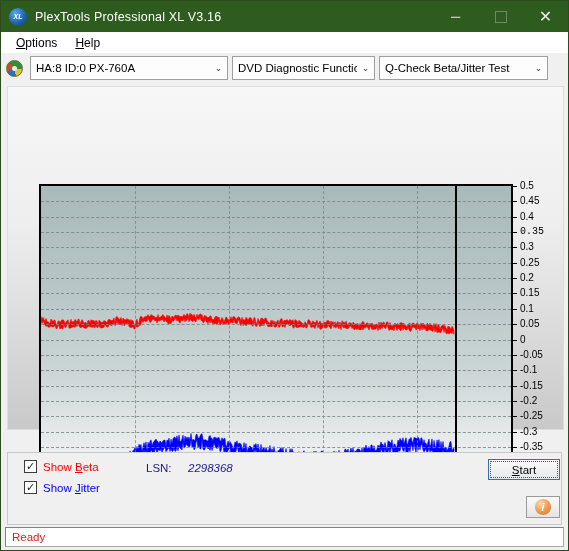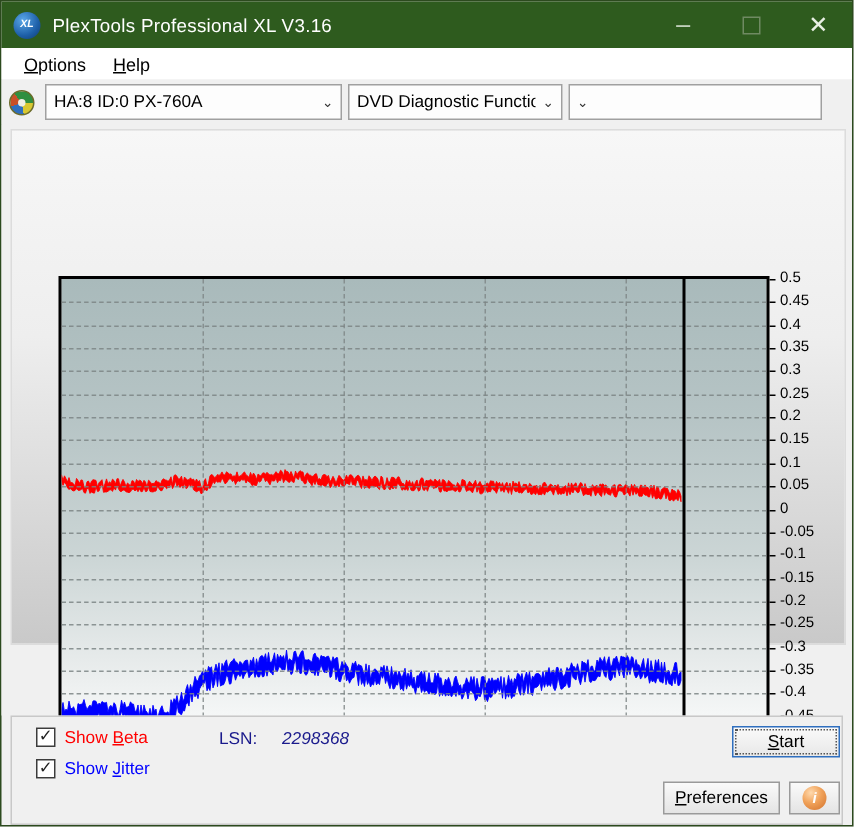--- a/index.html
+++ b/index.html
@@ -191,20 +191,21 @@
     <div class="disc-icon"></div>
     <div class="combo combo-drive">
       <div class="cval">HA:8 ID:0  PX-760A</div>
       <div class="carrow">⌄</div>
     </div>
     <div class="combo combo-func">
       <div class="cval">DVD Diagnostic Functions</div>
       <div class="carrow">⌄</div>
     </div>
     <div class="combo combo-test">
+      <div class="cval">Q-Check Beta/Jitter Test</div>
       <div class="carrow">⌄</div>
     </div>
   </div>
 
   <div class="chartwrap">
     <div class="chart-surface">
       <div class="axis-label" id="label-high" style="left: 2px; top: 99px;">High</div>
       <div class="axis-label" id="label-low" style="left: 2px; top: 395px;">Low</div>
       <div class="plot" id="plot-area">
         <svg class="trace" id="trace-svg" viewBox="0 0 470 307" preserveAspectRatio="none">
@@ -237,21 +238,21 @@
           <div class="marker-line" style="left: 413.6px;"></div>
         </div>
       <div id="ylabels">
           <div class="ytick" style="left: 505px; top: 99px;"></div>
           <div class="ylab" style="left: 512px; top: 93px;">0.5</div>
           <div class="ytick" style="left: 505px; top: 114.35px;"></div>
           <div class="ylab" style="left: 512px; top: 108.35px;">0.45</div>
           <div class="ytick" style="left: 505px; top: 129.7px;"></div>
           <div class="ylab" style="left: 512px; top: 123.7px;">0.4</div>
           <div class="ytick" style="left: 505px; top: 145.05px;"></div>
-          <div class="ylab" style="left: 512px; top: 139.05px;">0.35</div>
+          <div class="ylab" style="left: 512px; top: 139.05px; font-family: Liberation Mono, monospace;">0.35</div>
           <div class="ytick" style="left: 505px; top: 160.4px;"></div>
           <div class="ylab" style="left: 512px; top: 154.4px;">0.3</div>
           <div class="ytick" style="left: 505px; top: 175.75px;"></div>
           <div class="ylab" style="left: 512px; top: 169.75px;">0.25</div>
           <div class="ytick" style="left: 505px; top: 191.1px;"></div>
           <div class="ylab" style="left: 512px; top: 185.1px;">0.2</div>
           <div class="ytick" style="left: 505px; top: 206.45px;"></div>
           <div class="ylab" style="left: 512px; top: 200.45px;">0.15</div>
           <div class="ytick" style="left: 505px; top: 221.8px;"></div>
           <div class="ylab" style="left: 512px; top: 215.8px;">0.1</div>
@@ -309,22 +310,22 @@
       <div class="chk-label" id="jitter-label" style="color: rgb(0, 0, 255);">
         <span>Show </span><u>J</u><span>itter</span>
       </div>
     </div>
     <div class="lsn-label" style="left:138px;top:9px;text-align:right;">LSN:</div>
     <div class="lsn-value" style="left:180px;top:9px;">2298368</div>
 
     <div class="btn btn-start">
       <span><u>S</u><span>tart</span></span>
     </div>
-    <div class="btn btn-pref">
-      <span><u>P</u><span>references</span></span>
-    </div>
     <div class="btn btn-info">
       <div class="info-ball">i</div>
     </div>
   </div>
 
+  <div class="statusbar">
+    <div class="status-text" style="color: rgb(224, 27, 27);">Ready</div>
+  </div>
 
 </div>
 
 </body></html>

